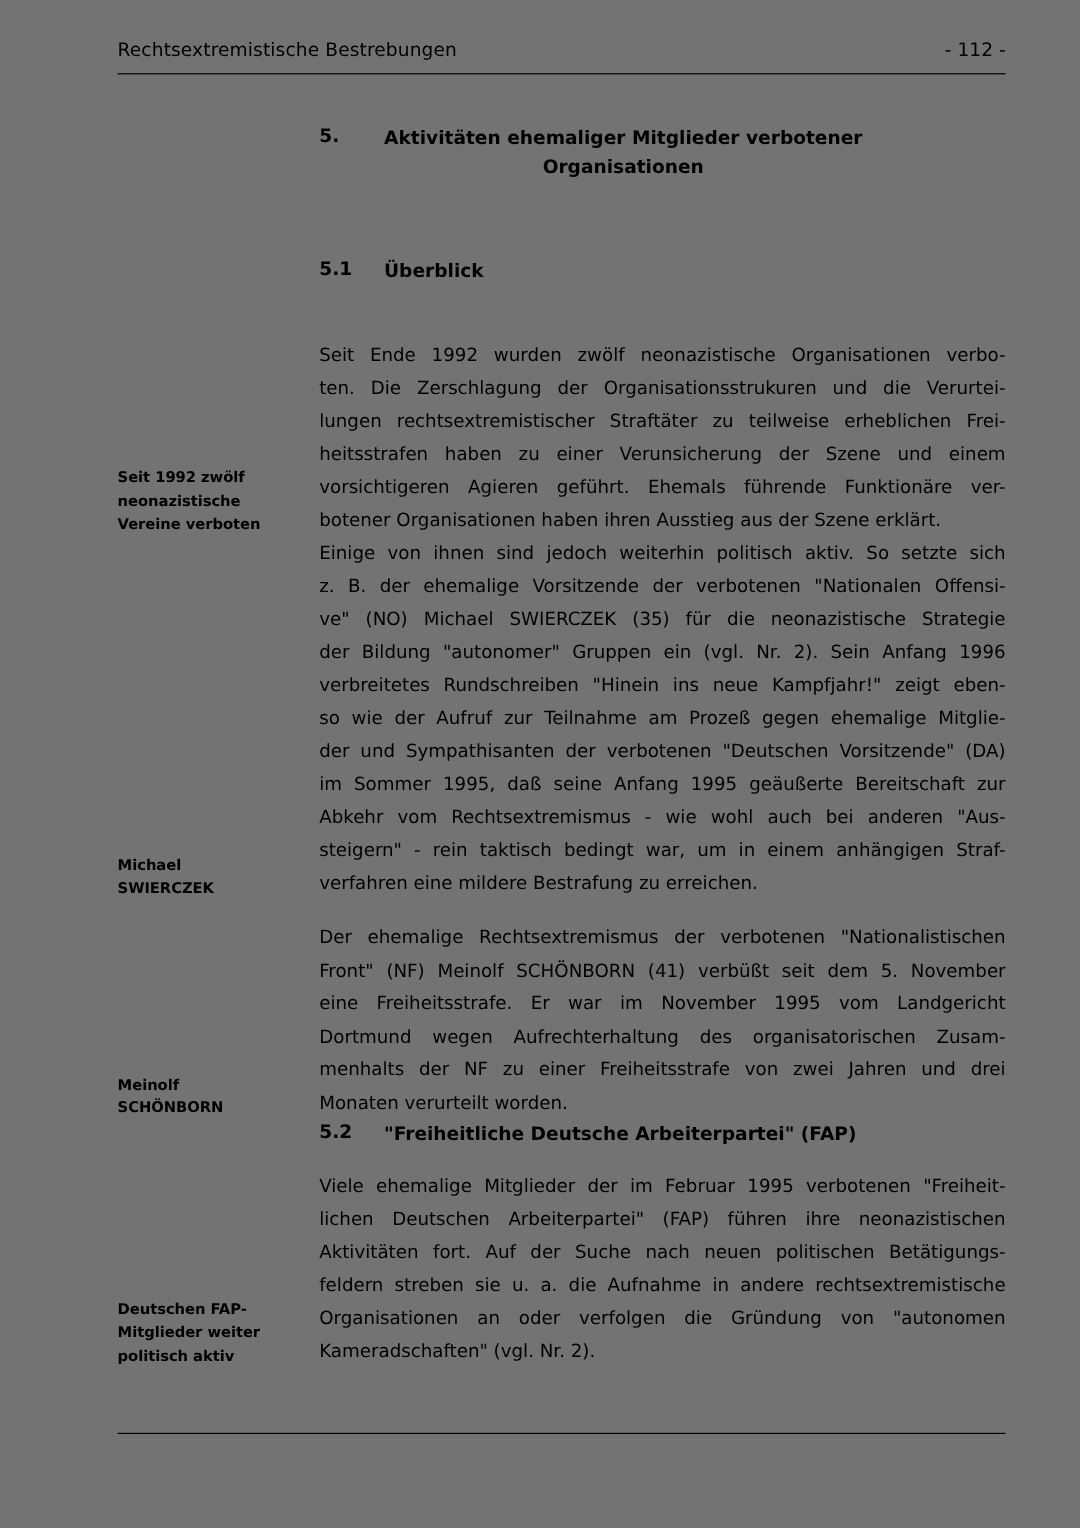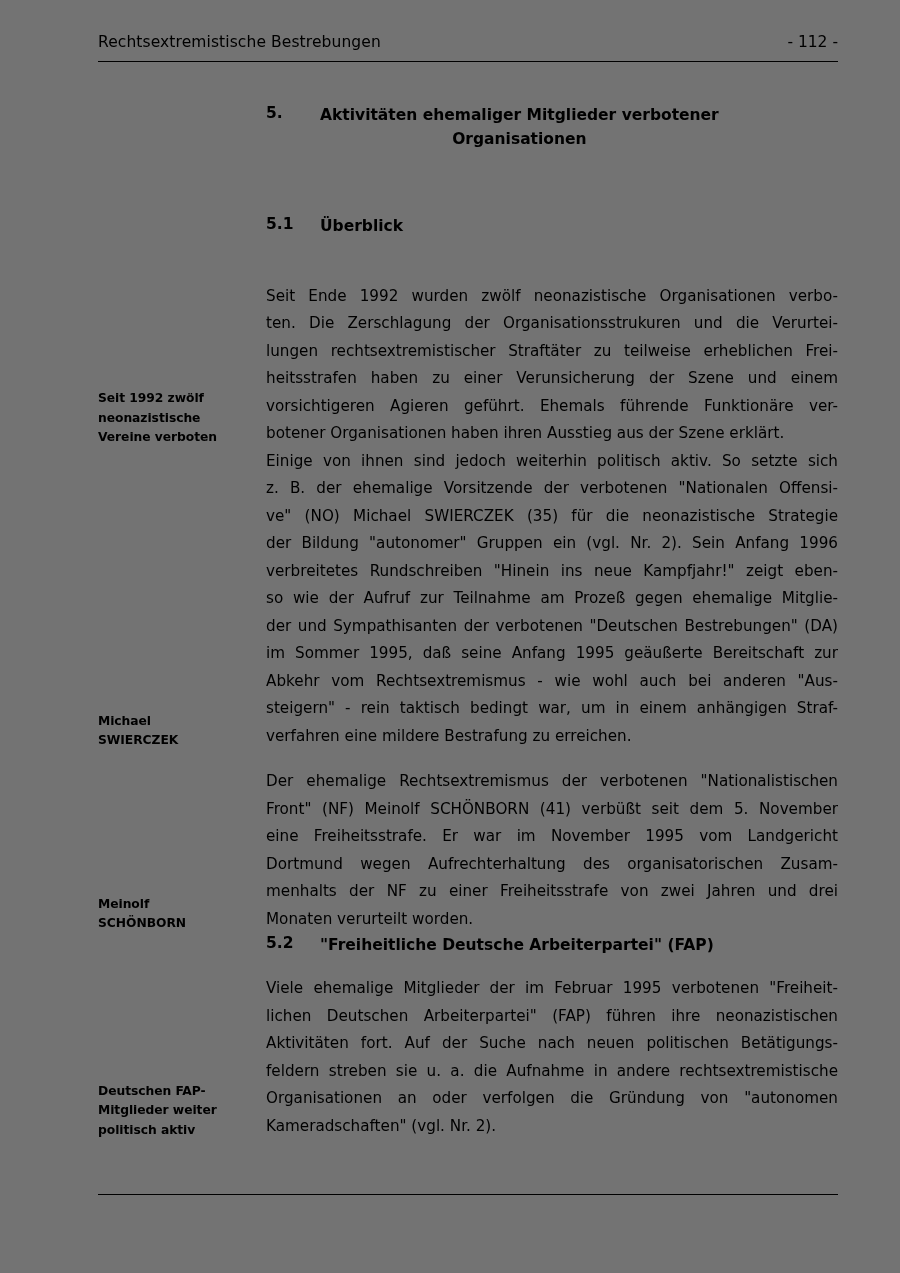--- a/index.html
+++ b/index.html
@@ -178,21 +178,21 @@
         </div>
       </div>
       <div class="body-col">
         <p class="para">
           <span class="ln j">Einige von ihnen sind jedoch weiterhin politisch aktiv. So setzte sich</span>
           <span class="ln j">z. B. der ehemalige Vorsitzende der verbotenen "Nationalen Offensi-</span>
           <span class="ln j">ve" (NO) Michael SWIERCZEK (35) für die neonazistische Strategie</span>
           <span class="ln j">der Bildung "autonomer" Gruppen ein (vgl. Nr. 2). Sein Anfang 1996</span>
           <span class="ln j">verbreitetes Rundschreiben "Hinein ins neue Kampfjahr!" zeigt eben-</span>
           <span class="ln j">so wie der Aufruf zur Teilnahme am Prozeß gegen ehemalige Mitglie-</span>
-          <span class="ln j">der und Sympathisanten der verbotenen "Deutschen Bestrebungen" (DA)</span>
+          <span class="ln j">der und Sympathisanten der verbotenen "Deutschen Vorsitzende" (DA)</span>
           <span class="ln j">im Sommer 1995, daß seine Anfang 1995 geäußerte Bereitschaft zur</span>
           <span class="ln j">Abkehr vom Rechtsextremismus - wie wohl auch bei anderen "Aus-</span>
           <span class="ln j">steigern" - rein taktisch bedingt war, um in einem anhängigen Straf-</span>
           <span class="ln last">verfahren eine mildere Bestrafung zu erreichen.</span>
         </p>
       </div>
     </div>
 
     <div class="block sp-para-3">
       <div class="note-col">

